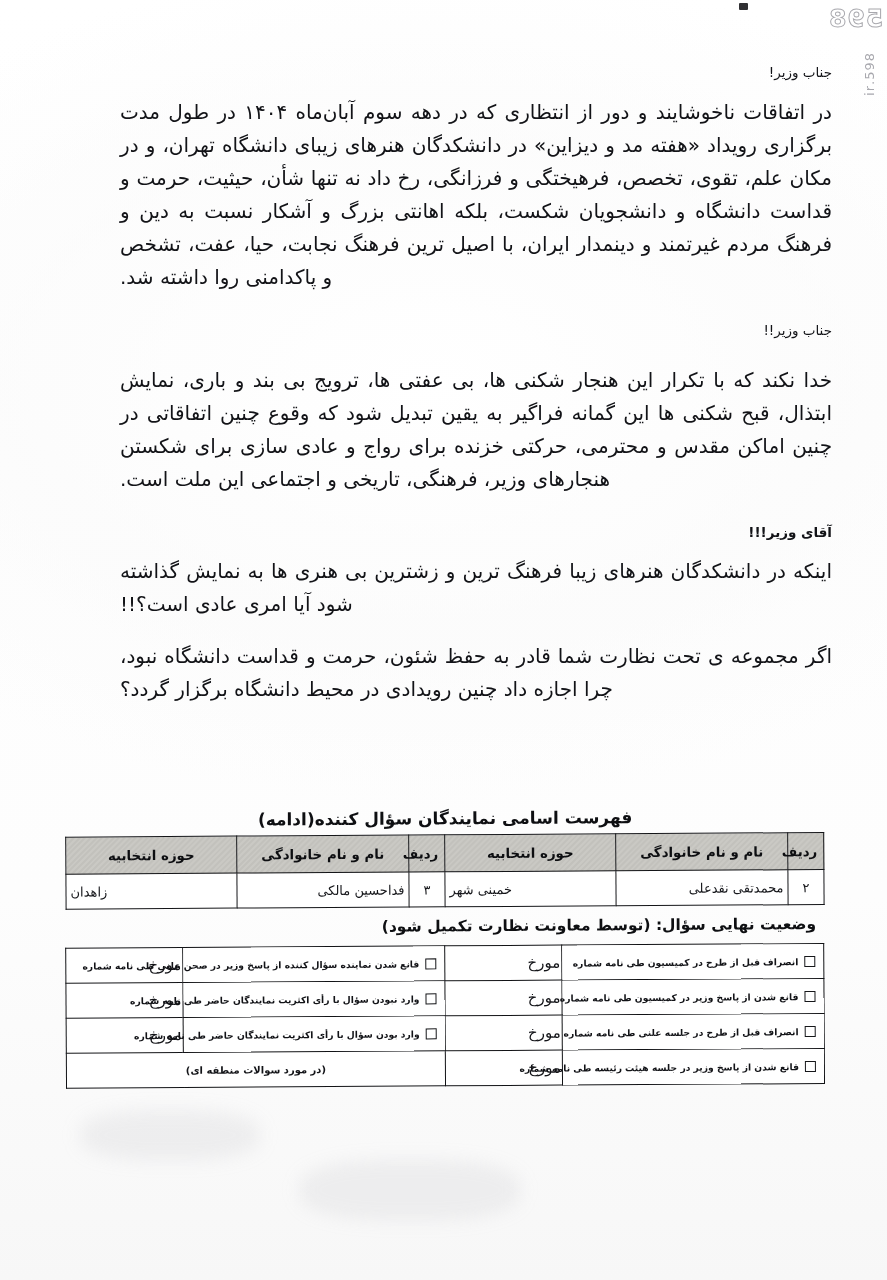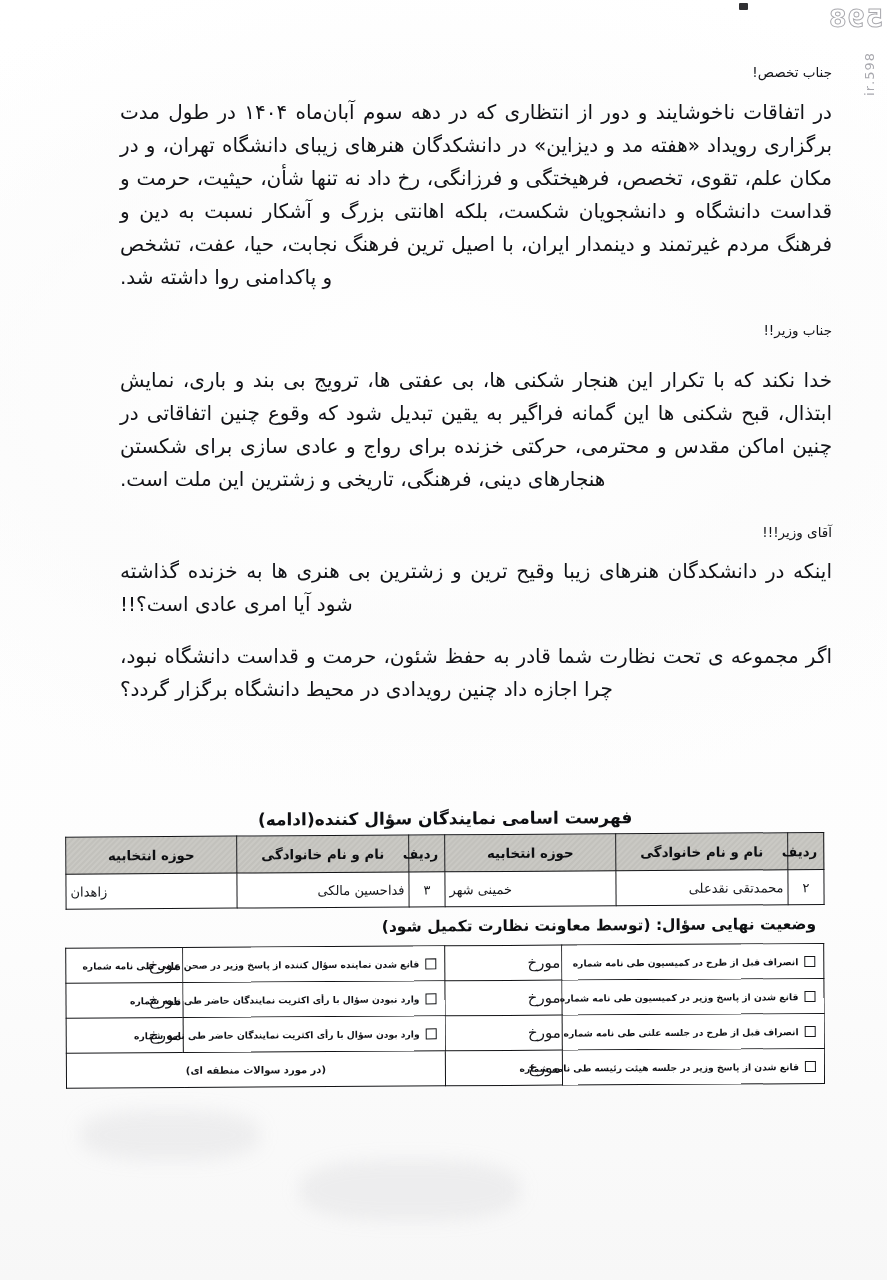--- a/index.html
+++ b/index.html
@@ -108,21 +108,21 @@
     margin: 0 0 22px 0;
     text-align: justify;
     text-align-last: left;
     letter-spacing: 0.05px;
     color: #121317;
   }
   .para.q { margin-bottom: 20px; }
   #para-1 { margin-bottom: 28px; }
   #sal-2 { margin-bottom: 26px; }
   #para-2 { margin-bottom: 28px; }
-  #sal-3 { margin-bottom: 15px; }
+  #sal-3 { margin-bottom: 15px; font-weight: bold; }
   #para-3 { margin-bottom: 19px; text-align-last: left; }
   #para-4 { margin-bottom: 0; }
 
   
   #names-block {
     position: absolute;
     left: 66px;
     top: 806px;
     width: 758px;
     transform: rotate(-0.35deg);
@@ -278,28 +278,28 @@
 
   <div class="smudge" style="left:300px;top:1160px;width:220px;height:60px;"></div>
   <div class="smudge" style="left:80px;top:1110px;width:180px;height:50px;"></div>
 
   <div id="scan-artifact-top"></div>
   <div id="watermark-logo">598</div>
   <div id="watermark-url">598.ir</div>
 
   <div id="letter-body">
 
-    <p class="salutation" id="sal-1">جناب تخصص!</p>
+    <p class="salutation" id="sal-1">جناب وزیر!</p>
     <p class="para" id="para-1">در اتفاقات ناخوشایند و دور از انتظاری که در دهه سوم آبان‌ماه ۱۴۰۴ در طول مدت برگزاری رویداد «هفته مد و دیزاین» در دانشکدگان هنرهای زیبای دانشگاه تهران، و در مکان علم، تقوی، تخصص، فرهیختگی و فرزانگی، رخ داد نه تنها شأن، حیثیت، حرمت و قداست دانشگاه و دانشجویان شکست، بلکه اهانتی بزرگ و آشکار نسبت به دین و فرهنگ مردم غیرتمند و دینمدار ایران، با اصیل ترین فرهنگ نجابت، حیا، عفت، تشخص و پاکدامنی روا داشته شد.</p>
 
     <p class="salutation" id="sal-2">جناب وزیر!!</p>
-    <p class="para" id="para-2">خدا نکند که با تکرار این هنجار شکنی ها، بی عفتی ها، ترویج بی بند و باری، نمایش ابتذال، قبح شکنی ها این گمانه فراگیر به یقین تبدیل شود که وقوع چنین اتفاقاتی در چنین اماکن مقدس و محترمی، حرکتی خزنده برای رواج و عادی سازی برای شکستن هنجارهای دینی، فرهنگی، تاریخی و زشترین این ملت است.</p>
+    <p class="para" id="para-2">خدا نکند که با تکرار این هنجار شکنی ها، بی عفتی ها، ترویج بی بند و باری، نمایش ابتذال، قبح شکنی ها این گمانه فراگیر به یقین تبدیل شود که وقوع چنین اتفاقاتی در چنین اماکن مقدس و محترمی، حرکتی خزنده برای رواج و عادی سازی برای شکستن هنجارهای وزیر، فرهنگی، تاریخی و اجتماعی این ملت است.</p>
 
     <p class="salutation" id="sal-3">آقای وزیر!!!</p>
-    <p class="para q" id="para-3">اینکه در دانشکدگان هنرهای زیبا وقیح ترین و زشترین بی هنری ها به خزنده گذاشته شود آیا امری عادی است؟!!</p>
+    <p class="para q" id="para-3">اینکه در دانشکدگان هنرهای زیبا فرهنگ ترین و زشترین بی هنری ها به نمایش گذاشته شود آیا امری عادی است؟!!</p>
     <p class="para q" id="para-4">اگر مجموعه ی تحت نظارت شما قادر به حفظ شئون، حرمت و قداست دانشگاه نبود، چرا اجازه داد چنین رویدادی در محیط دانشگاه برگزار گردد؟</p>
 
   </div>
 
   <div id="names-block">
     <h2 class="block-title">فهرست اسامی نمایندگان سؤال کننده(ادامه)</h2>
 
     <table id="names-table">
       <colgroup>
         <col class="w-index">

